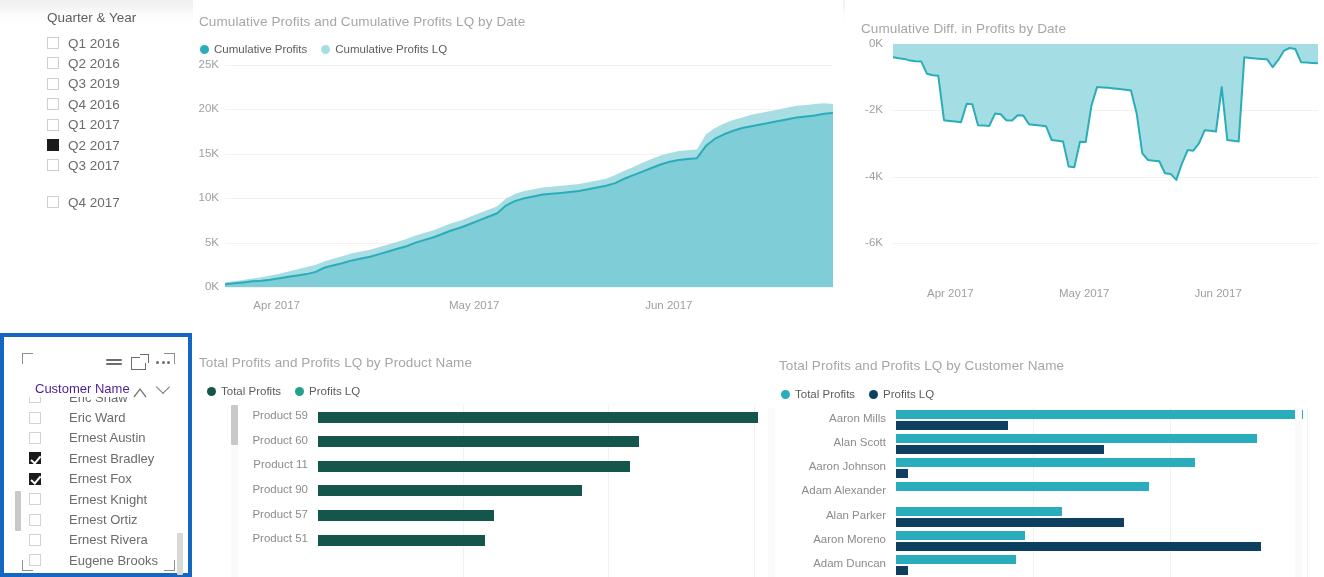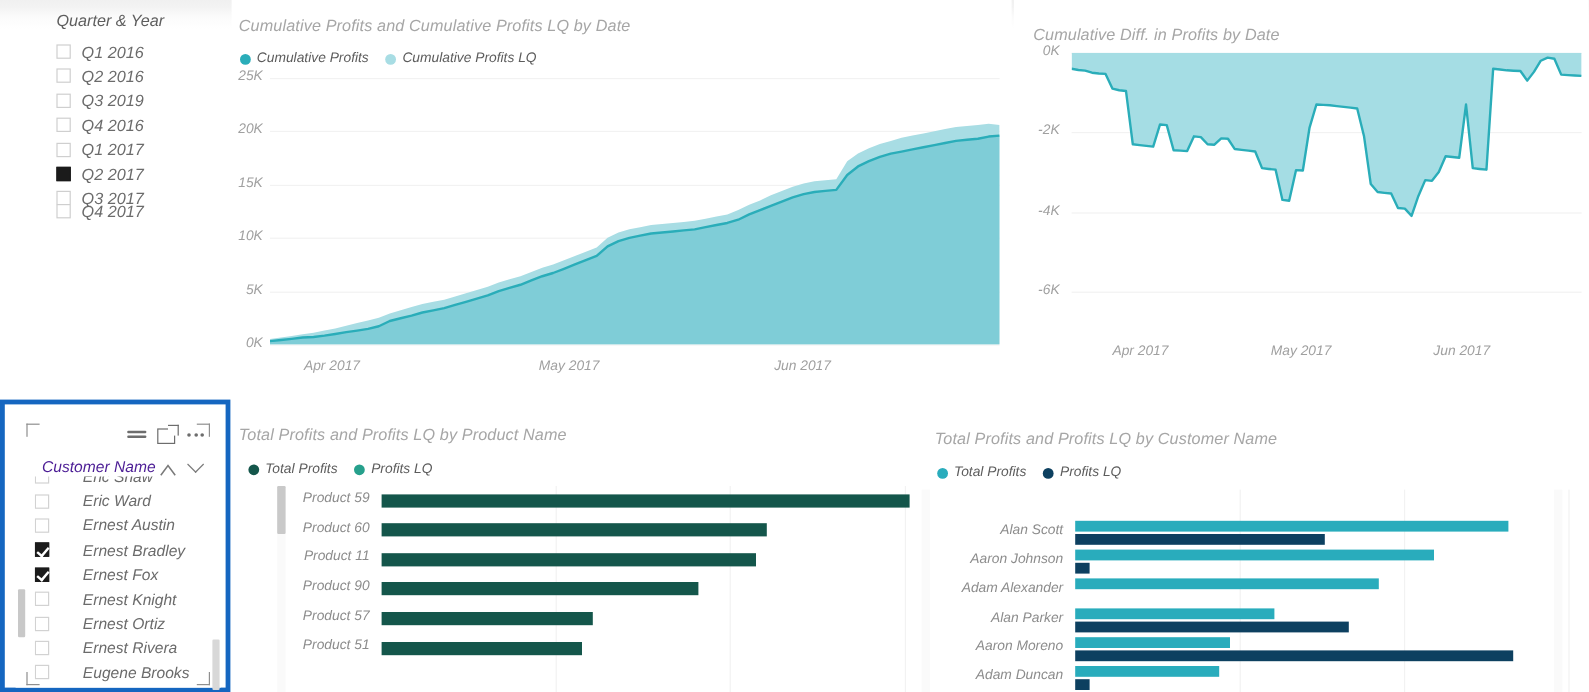--- a/index.html
+++ b/index.html
@@ -7,21 +7,20 @@
     width: 1324px; height: 577px;
     overflow: hidden;
     background: #ffffff;
     font-family: "Liberation Sans", sans-serif;
   }
   #page {
     position: relative;
     width: 1324px; height: 577px;
     background: linear-gradient(180deg,#f0f0f0 0px,#f3f3f3 6px,#fbfbfb 14px,#ffffff 24px);
     overflow: hidden;
-    font-style: italic;
   }
   .panel { position: absolute; background: #ffffff; }
   .vtitle {
     color: #a6a6a6;
     font-size: 13.5px;
     letter-spacing: .1px;
     white-space: nowrap;
   }
   .legend { display: flex; align-items: center; gap: 14px; }
   .legend-item { display: flex; align-items: center; gap: 5px; }
@@ -190,21 +189,21 @@
           <span class="q-label">Q1 2017</span>
         </div>
         <div class="q-row" style="top: 135px;">
           <span class="q-box checked"></span>
           <span class="q-label">Q2 2017</span>
         </div>
         <div class="q-row" style="top: 155.4px;">
           <span class="q-box"></span>
           <span class="q-label">Q3 2017</span>
         </div>
-        <div class="q-row" style="top: 166px;">
+        <div class="q-row" style="top: 192px;">
           <span class="q-box"></span>
           <span class="q-label">Q4 2017</span>
         </div>
       </div>
   </div>
 
   <div class="panel" id="chart-cumprofits">
     <div class="vtitle" style="position:absolute;left:6px;top:14px;">Cumulative Profits and Cumulative Profits LQ by Date</div>
     <div class="legend" style="position:absolute;left:7px;top:43px;">
       <div class="legend-item">
@@ -401,20 +400,25 @@
       <div class="legend-item">
         <span class="legend-dot" id="lg3b" style="background: rgb(13, 64, 96);"></span>
         <span class="legend-label">Profits LQ</span>
       </div>
     </div>
     <div class="barchart-track" style="left:0px;top:75px;height:169px;"></div>
     <div class="plot" id="plot3" style="left:13px;top:75px;width:530px;height:169px;">
         <div class="vgrid" style="left: 251.95px;"></div>
         <div class="vgrid" style="left: 388.9px;"></div>
         <div class="vgrid" style="left: 525.85px;"></div>
+        <div class="bar-row" style="left: 0px; top: 0px; width: 530px; height: 24.1429px;">
+          <div class="cat-label" style="position: absolute; left: 0px; width: 105px; text-align: right; top: 4.07143px;">Aaron Mills</div>
+          <div class="bar" style="left: 115px; width: 406.7px; height: 9px; top: 2.07143px; background: rgb(41, 172, 188);"></div>
+          <div class="bar" style="left: 115px; width: 112.05px; height: 9px; top: 13.0714px; background: rgb(13, 64, 96);"></div>
+        </div>
         <div class="bar-row" style="left: 0px; top: 24.1429px; width: 530px; height: 24.1429px;">
           <div class="cat-label" style="position: absolute; left: 0px; width: 105px; text-align: right; top: 4.07143px;">Alan Scott</div>
           <div class="bar" style="left: 115px; width: 361.05px; height: 9px; top: 2.07143px; background: rgb(41, 172, 188);"></div>
           <div class="bar" style="left: 115px; width: 207.5px; height: 9px; top: 13.0714px; background: rgb(13, 64, 96);"></div>
         </div>
         <div class="bar-row" style="left: 0px; top: 48.2857px; width: 530px; height: 24.1429px;">
           <div class="cat-label" style="position: absolute; left: 0px; width: 105px; text-align: right; top: 4.07143px;">Aaron Johnson</div>
           <div class="bar" style="left: 115px; width: 298.8px; height: 9px; top: 2.07143px; background: rgb(41, 172, 188);"></div>
           <div class="bar" style="left: 115px; width: 12.45px; height: 9px; top: 13.0714px; background: rgb(13, 64, 96);"></div>
         </div>

